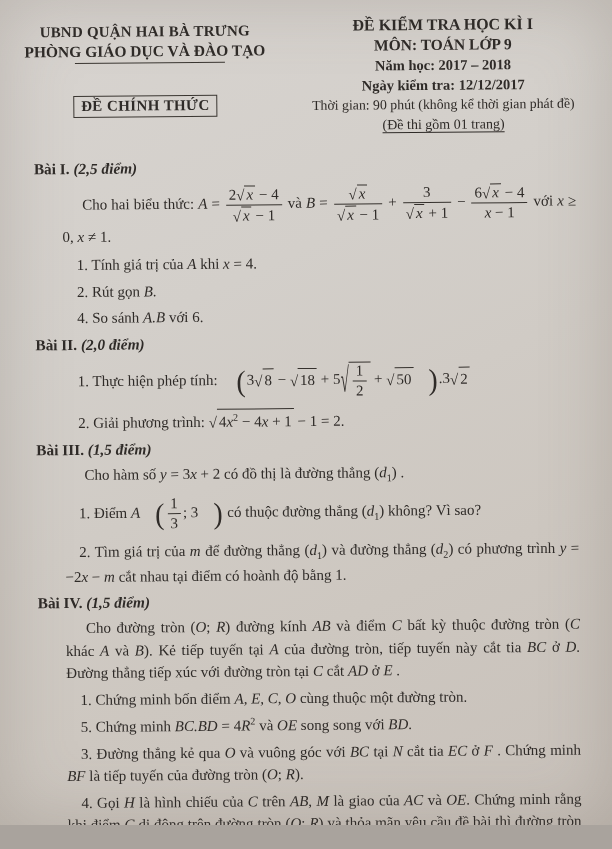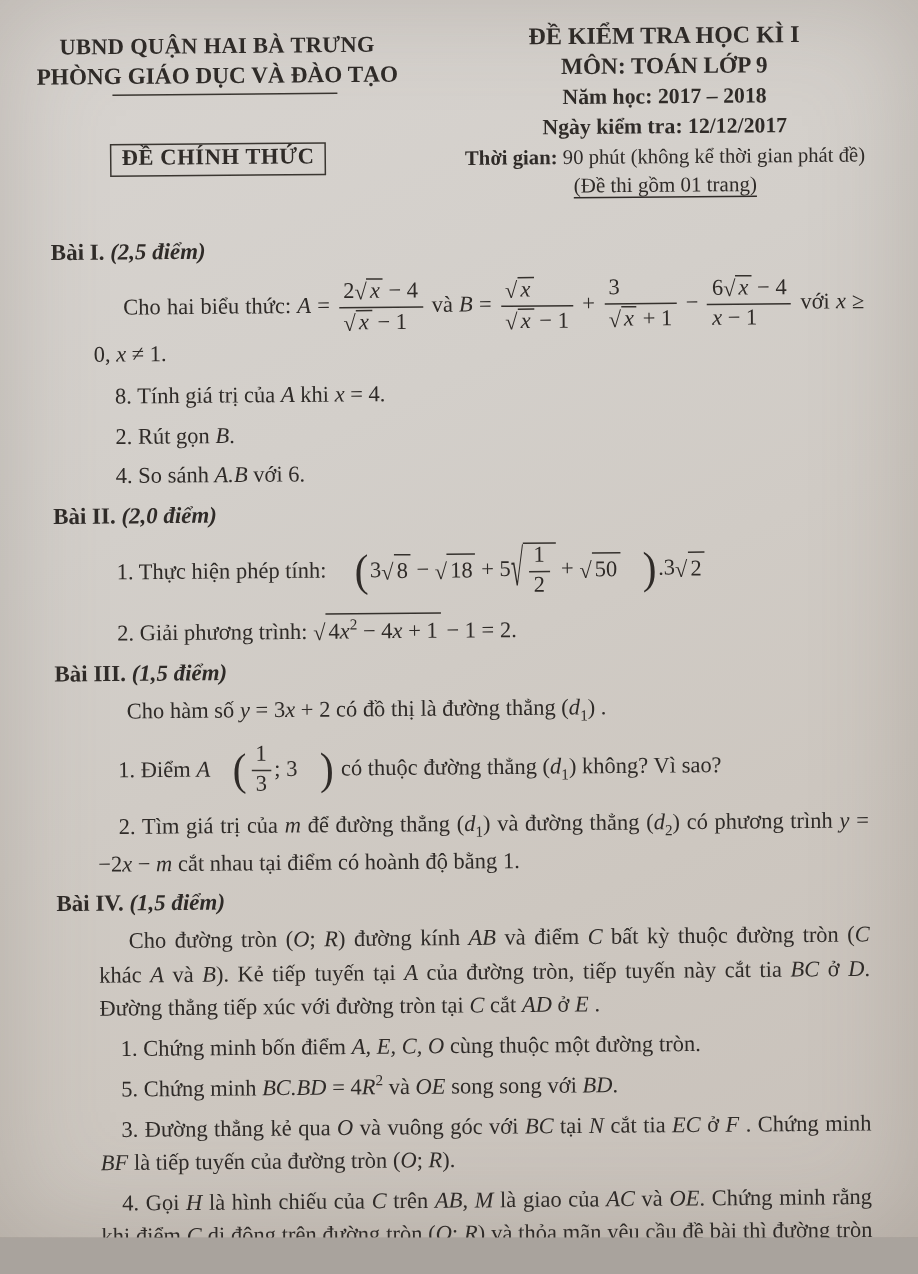--- a/index.html
+++ b/index.html
@@ -14,21 +14,21 @@
     box-shadow:inset 0 0 70px rgba(110,100,90,.28);
     overflow:hidden;
   }
   .content { position:absolute; inset:0; padding:12px 8px 0 8px; transform:rotate(-0.5deg); }
 
   
   .hdr { display:flex; align-items:flex-start; }
   .hdr-left { width:47%; text-align:center; padding-top:8px; }
   .hdr-right { width:53%; text-align:center; padding-top:4px; }
   .h-line { line-height:20px; }
-  .bold { font-weight:bold; }
+  .bold { font-weight:normal; }
   .hl1 { font-size:15px; font-weight:600; letter-spacing:.2px; }
   .hl2 { font-size:15.5px; font-weight:bold; position:relative; display:inline-block; padding-bottom:2px; }
   .hl2::after { content:""; position:absolute; left:21%; right:17%; bottom:0; border-bottom:1.5px solid #3a3631; }
   .stamp-wrap { margin-top:32px; }
   .stamp {
     display:inline-block; border:1.6px solid #3a3631; padding:1px 7px 2px 7px;
     font-weight:bold; font-size:15px; letter-spacing:.4px;
   }
   .hr1 { font-size:16px; font-weight:bold; }
   .hr2 { font-size:15.5px; font-weight:bold; }
@@ -40,21 +40,21 @@
   main { padding:16px 26px 0 56px; font-size:15px; line-height:1.5; text-align:justify; }
   .sec-h { margin:4px 0 2px -28px; font-size:15.3px; font-weight:bold; text-align:left; }
   .sec-pts { font-style:italic;text-align:right; }
   .para { margin:2px 0; text-indent:20px; }
   .item { margin:4px 0; text-indent:14px; }
   .tallrow { margin:6px 0; }
 
   
   .mi { font-style:italic; }
   sup,sub { font-size:.68em; }
-  .frac { display:inline-block; vertical-align:middle; text-align:left; line-height:1.12; margin:0 2px; text-indent:0; }
+  .frac { display:inline-block; vertical-align:middle; text-align:center; line-height:1.12; margin:0 2px; text-indent:0; }
   .frac .num { display:block; padding:0 3px 1px 3px; border-bottom:1.3px solid #35312d; }
   .frac .den { display:block; padding:1px 3px 0 3px; }
   .sqrt { white-space:nowrap; display:inline-block; text-indent:0; }
   .rsign { display:inline-block; transform:translateY(1px); }
   .sqrt.tall .rsign { transform:scaleY(2.3) translateY(1.5px); transform-origin:60% 60%; }
   .rad { display:inline-block; border-top:1.3px solid #35312d; padding:0 2px; text-indent:0; }
   .bigp { font-size:1.85em; font-weight:300; vertical-align:middle; display:inline-block; transform:scaleY(1.08); padding:0 1px; }
 </style>
 </head>
 <body>
@@ -78,21 +78,21 @@
         <div class="h-line hr5"><span class="bold">Thời gian:</span><span> 90 phút (không kể thời gian phát đề)</span></div>
         <div class="h-line hr6">(Đề thi gồm 01 trang)</div>
       </div>
     </header>
 
     <main>
 
       <section>
         <h3 class="sec-h"><span>Bài I.</span> <span class="sec-pts">(2,5 điểm)</span></h3>
         <p class="para tallrow"><span>Cho hai biểu thức: </span><span class="mi">A</span><span> = </span><span class="frac"><span class="num"><span>2</span><span class="sqrt"><span class="rsign">√</span><span class="rad"><span class="mi">x</span></span></span><span> − 4</span></span><span class="den"><span class="sqrt"><span class="rsign">√</span><span class="rad"><span class="mi">x</span></span></span><span> − 1</span></span></span><span>  và  </span><span class="mi">B</span><span> = </span><span class="frac"><span class="num"><span class="sqrt"><span class="rsign">√</span><span class="rad"><span class="mi">x</span></span></span></span><span class="den"><span class="sqrt"><span class="rsign">√</span><span class="rad"><span class="mi">x</span></span></span><span> − 1</span></span></span><span> + </span><span class="frac"><span class="num"><span>3</span></span><span class="den"><span class="sqrt"><span class="rsign">√</span><span class="rad"><span class="mi">x</span></span></span><span> + 1</span></span></span><span> − </span><span class="frac"><span class="num"><span>6</span><span class="sqrt"><span class="rsign">√</span><span class="rad"><span class="mi">x</span></span></span><span> − 4</span></span><span class="den"><span class="mi">x</span><span> − 1</span></span></span><span>  với  </span><span class="mi">x</span><span> ≥ 0, </span><span class="mi">x</span><span> ≠ 1.</span></p>
-        <p class="item"><span>8. Tính giá trị của </span><span class="mi">A</span><span> khi </span><span class="mi">x</span><span> = 4.</span></p>
+        <p class="item"><span>1. Tính giá trị của </span><span class="mi">A</span><span> khi </span><span class="mi">x</span><span> = 4.</span></p>
         <p class="item"><span>2. Rút gọn </span><span class="mi">B</span><span>.</span></p>
         <p class="item"><span>4. So sánh </span><span class="mi">A.B</span><span> với 6.</span></p>
       </section>
 
       <section>
         <h3 class="sec-h"><span>Bài II.</span> <span class="sec-pts">(2,0 điểm)</span></h3>
         <p class="item tallrow"><span>1. Thực hiện phép tính: </span><span class="bigp">(</span><span>3</span><span class="sqrt"><span class="rsign">√</span><span class="rad"><span>8</span></span></span><span> − </span><span class="sqrt"><span class="rsign">√</span><span class="rad"><span>18</span></span></span><span> + 5</span><span class="sqrt tall"><span class="rsign">√</span><span class="rad"><span class="frac"><span class="num"><span>1</span></span><span class="den"><span>2</span></span></span></span></span><span> + </span><span class="sqrt"><span class="rsign">√</span><span class="rad"><span>50</span></span></span><span class="bigp">)</span><span>.3</span><span class="sqrt"><span class="rsign">√</span><span class="rad"><span>2</span></span></span></p>
         <p class="item"><span>2. Giải phương trình: </span><span class="sqrt"><span class="rsign">√</span><span class="rad"><span>4</span><span class="mi">x</span><sup>2</sup><span> − 4</span><span class="mi">x</span><span> + 1</span></span></span><span> − 1 = 2.</span></p>
       </section>
 

